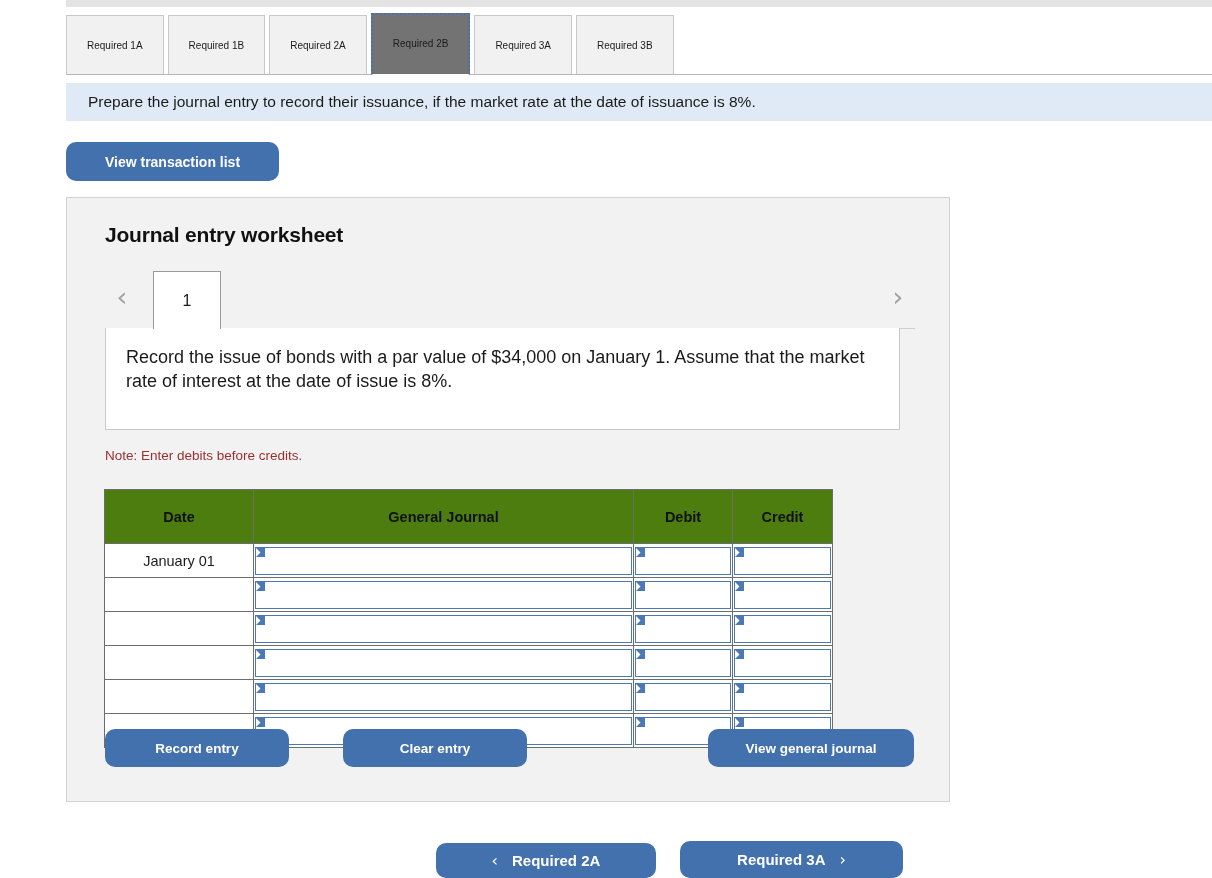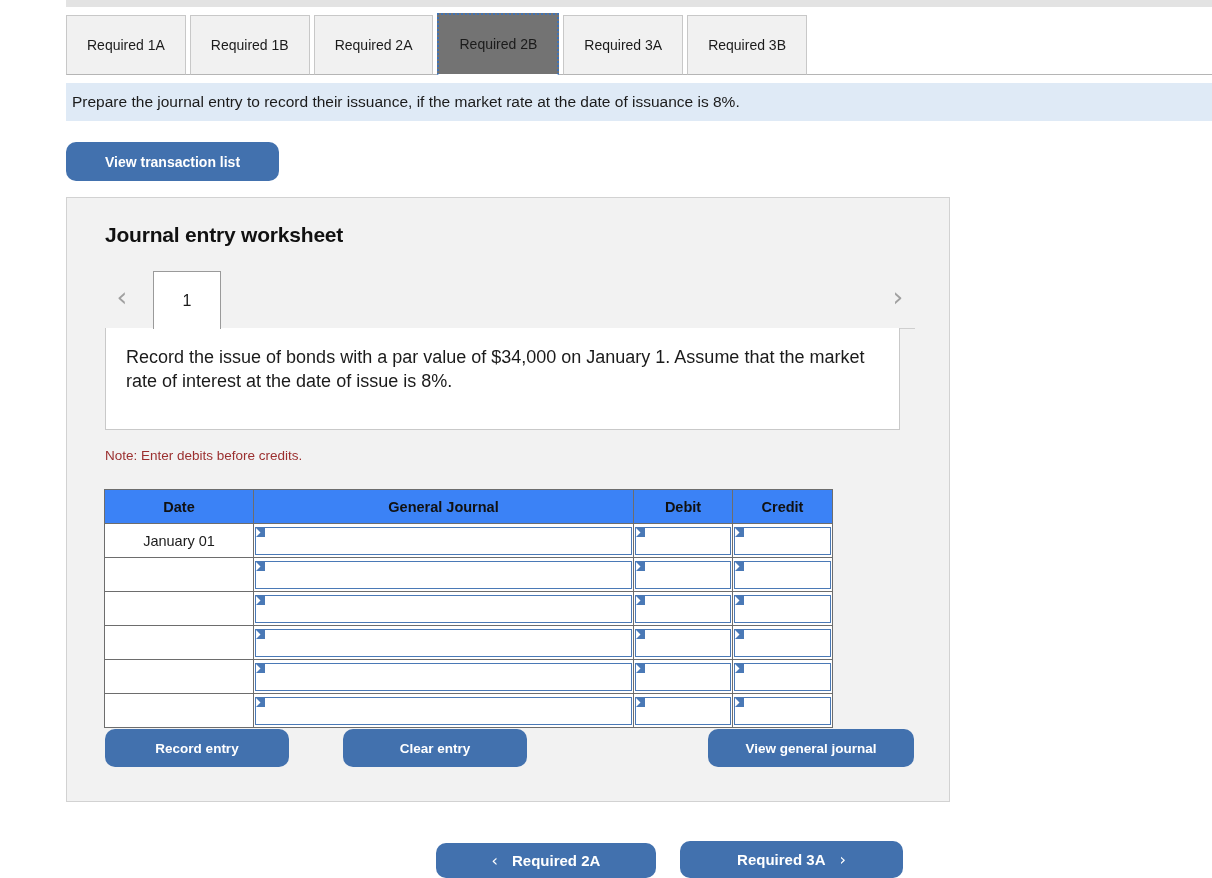--- a/index.html
+++ b/index.html
@@ -45,21 +45,21 @@
   .tab {
     position: relative;
     background: #f1f1f1;
     border: 1px solid #c8c8c8;
     border-bottom: 1px solid #b5b5b5;
     margin-right: 4px;
     display: flex;
     align-items: center;
     justify-content: center;
     padding: 0 20px;
-    font-size: 14px;
+    font-size: 10px;
     color: #1b1b1b;
     box-sizing: border-box;
     white-space: nowrap;
     z-index: 1;
   }
   .tab.active {
     background: #737373;
     border: 2px dotted #3f72b5;
     border-bottom: 1px solid #ffffff;
     z-index: 3;
@@ -69,21 +69,21 @@
 
   
   .instruction {
     position: absolute;
     left: 66px; top: 83px;
     width: 1146px;
     height: 38px;
     background: #dfeaf6;
     display: flex;
     align-items: center;
-    padding-left: 6px;
+    padding-left: 22px;
     box-sizing: border-box;
     font-size: 15.5px;
     color: #1b1b1b;
   }
 
   
   .btn {
     background: #4271ae;
     color: #ffffff;
     border: none;
@@ -191,27 +191,27 @@
 
   
   .jtable {
     position: absolute;
     left: 37px; top: 291px;
     width: 728px;
     border-collapse: collapse;
     table-layout: fixed;
   }
   .jtable th {
-    background: #3b82f6;
+    background: #4d7c0f;
     border: 1px solid #6d6d6d;
     height: 29px;
     font-size: 14.5px;
     font-weight: bold;
     color: #111111;
-    padding: 2px;
+    padding: 12px;
     text-align: center;
   }
   .jtable td {
     border: 1px solid #6d6d6d;
     background: #ffffff;
     height: 31px;
     padding: 0;
     vertical-align: middle;
   }
   .col-date   { width: 149px; }

